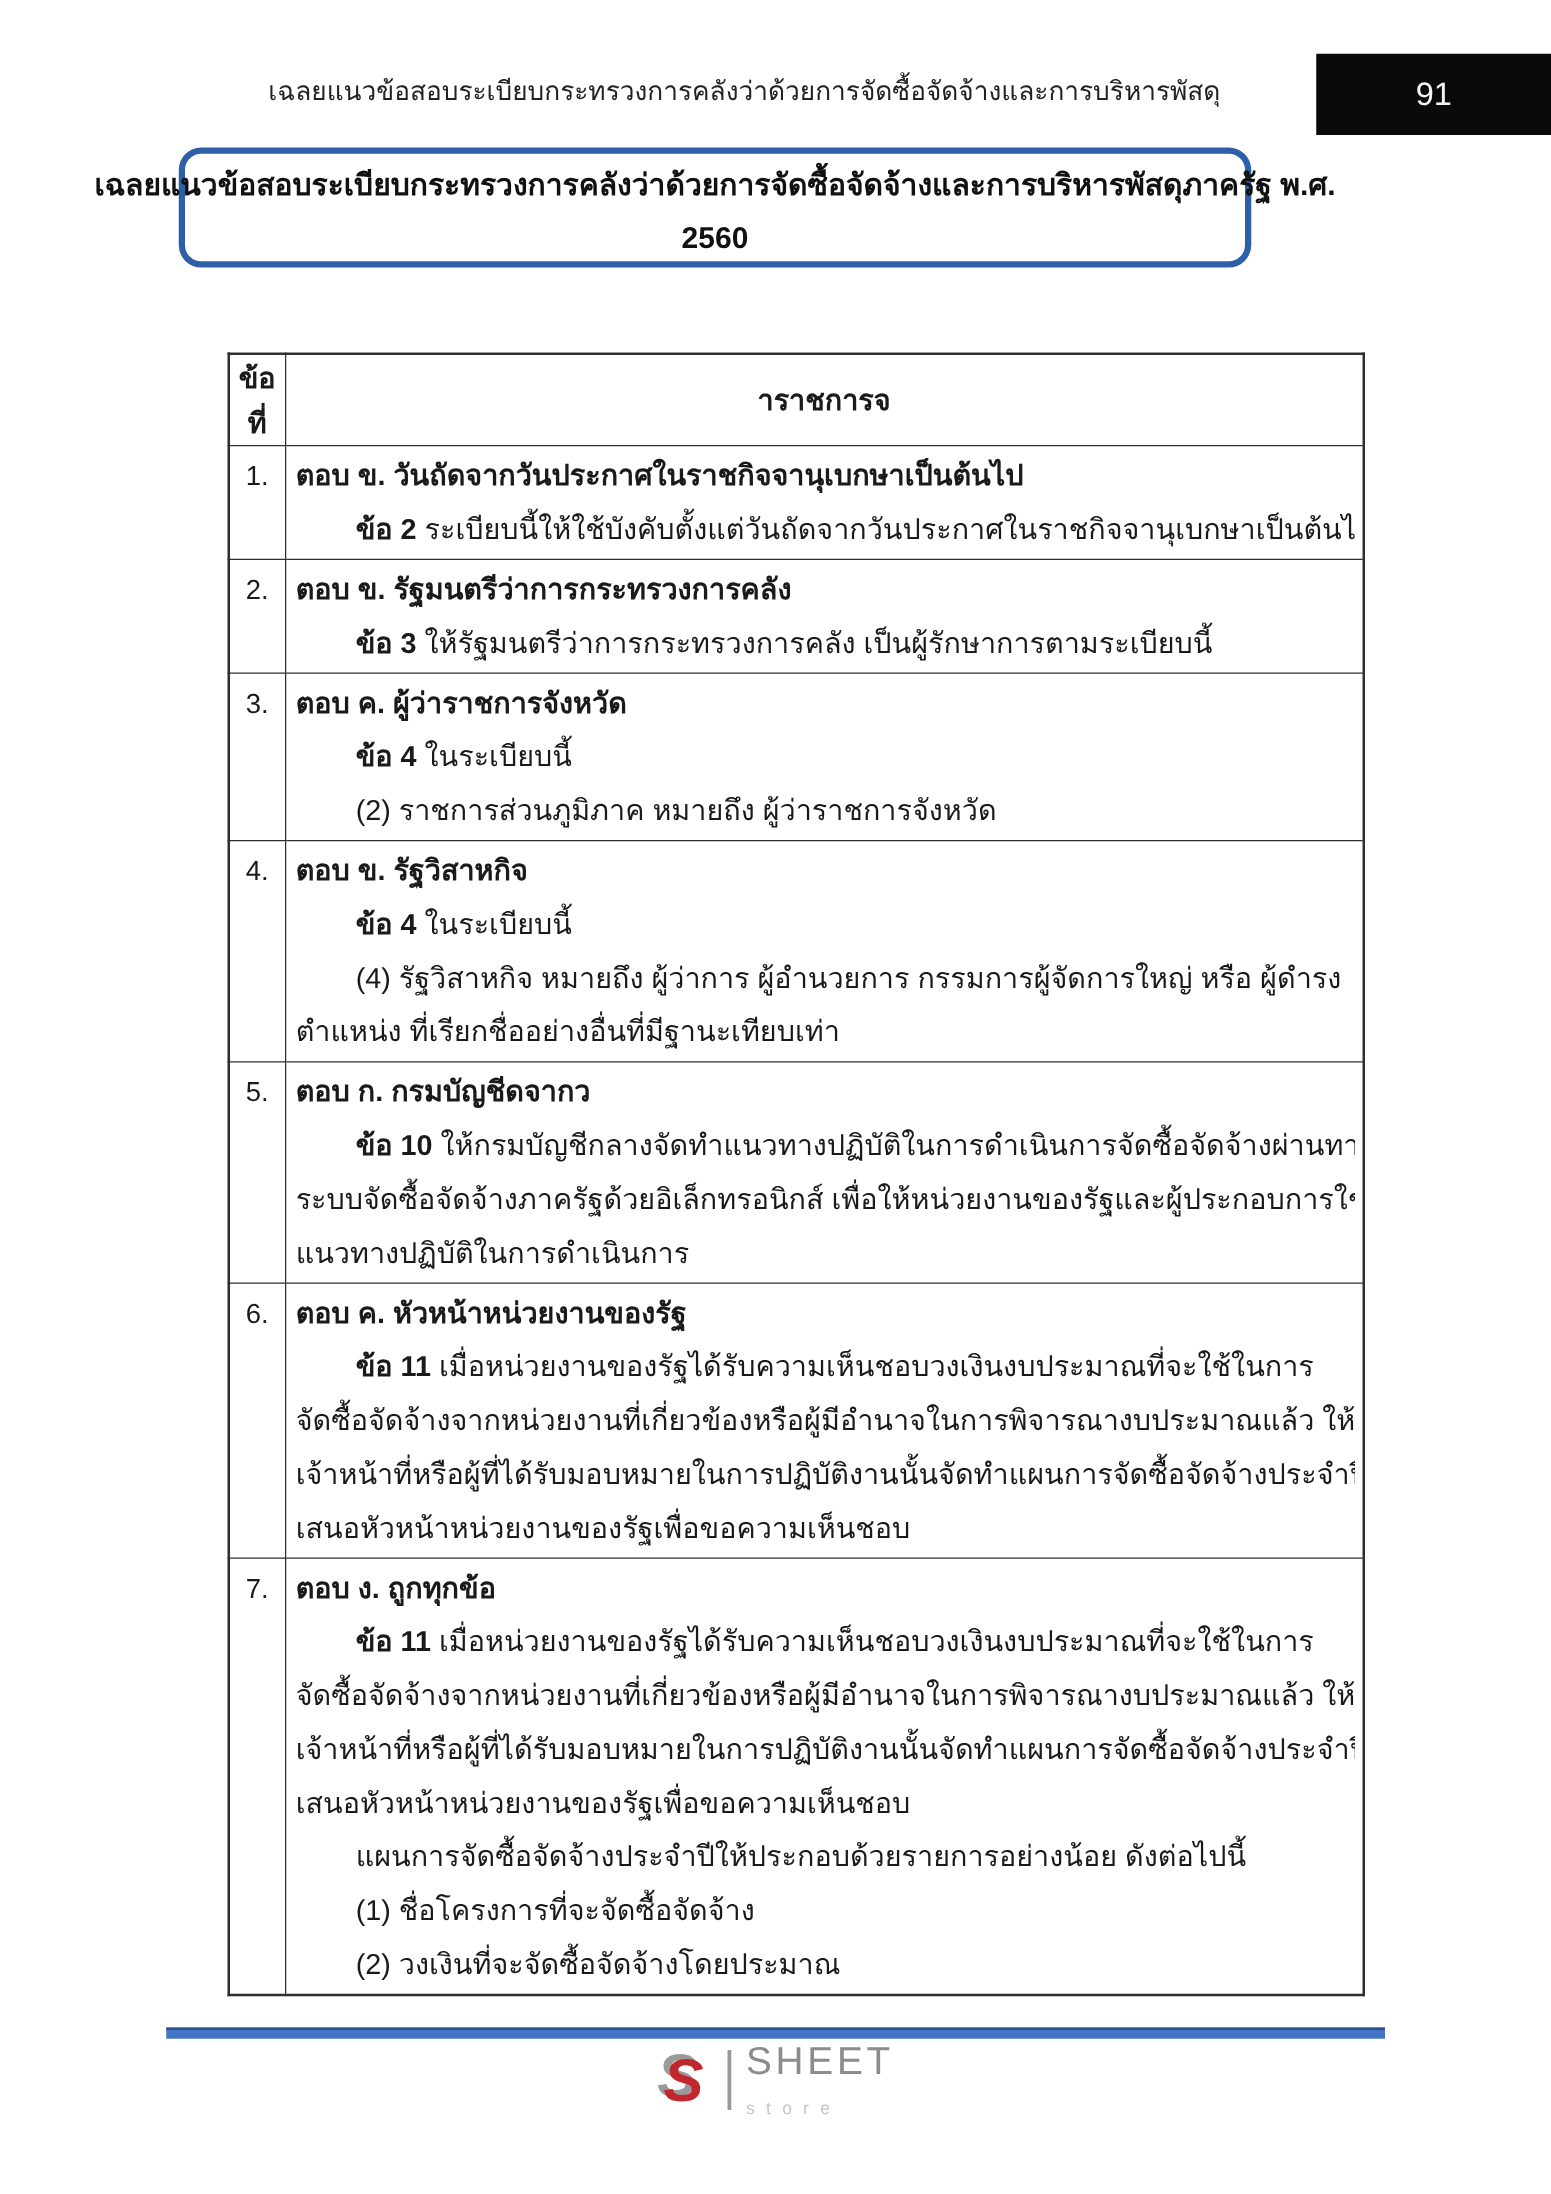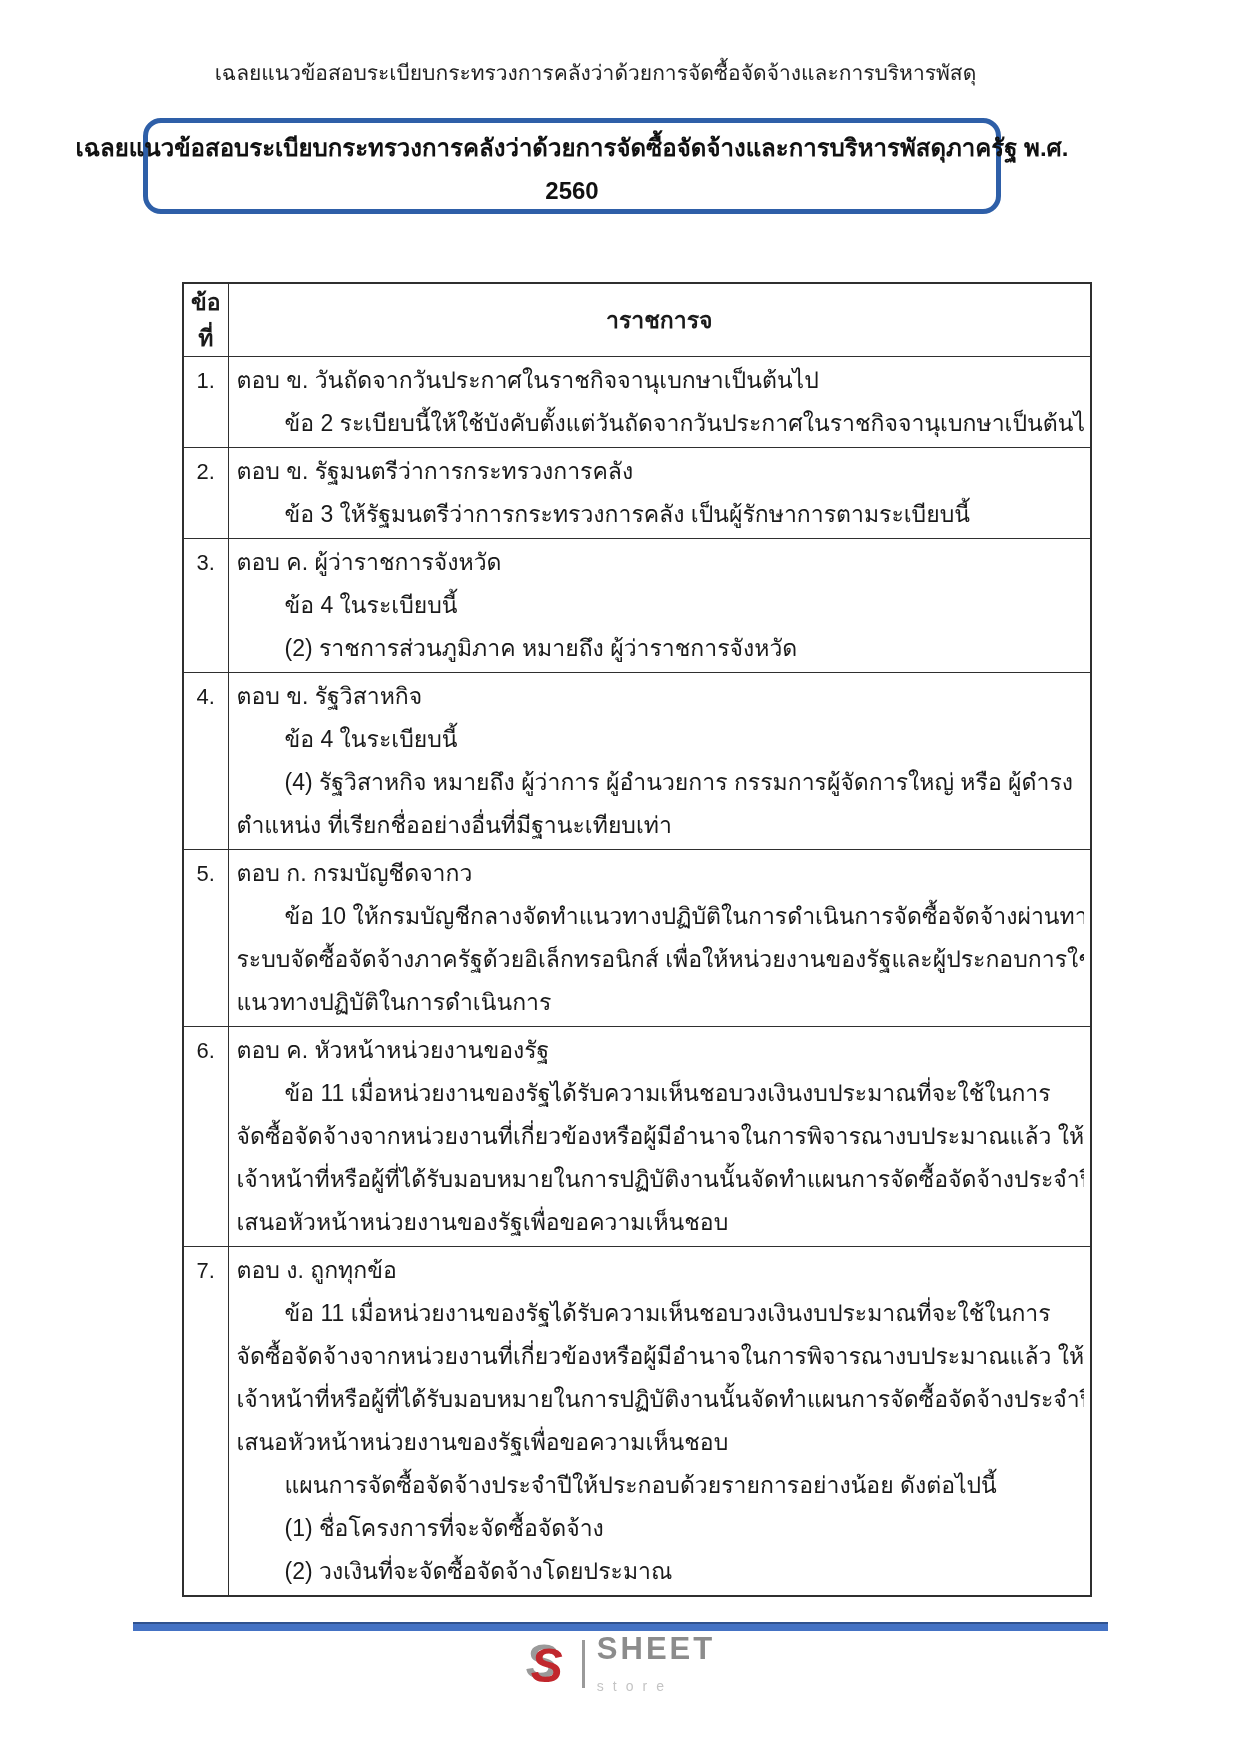--- a/index.html
+++ b/index.html
@@ -55,52 +55,55 @@
   }
   .num-cell {
     text-align:center; padding-top:2px; line-height:43px; font-size:22px;
   }
   .ans-cell { padding:2px 6px 2px 8px; }
   .ans-cell .line {
     height:43px; line-height:43px;
     white-space:nowrap; overflow:hidden;
   }
   .ans-cell .line.indent { padding-left:48px; }
-  .ans-cell .b { font-weight:normal; }
+  .ans-cell .b { font-weight:bold; }
   
   .footer-bar {
     position:absolute; top:1622px; left:133px; width:975px; height:9px;
     background:#4472c4; border-top:2px solid #2f528f;
   }
   .footer-logo {
     position:absolute; top:1634px; left:0; right:0;
     display:flex; align-items:center; justify-content:center;
   }
   .logo-icon {
     position:relative; width:46px; height:52px; margin-right:10px;
     font-weight:bold; font-size:48px; font-style:italic;
   }
   .logo-icon .s-back { position:absolute; left:0px; top:-4px; color:#9a9a9a; }
   .logo-icon .s-front { position:absolute; left:5px; top:0px; color:#c1272d; }
   .logo-divider { width:3px; height:48px; background:#9a9a9a; margin-right:12px; }
   .logo-textcol { display:flex; flex-direction:column; }
   .logo-main {
-    color:#8c8c8c; font-weight:bold; font-size:31px; letter-spacing:3px; line-height:30px;
+    color:#8c8c8c; font-weight:normal; font-size:31px; letter-spacing:3px; line-height:30px;
   }
   .logo-sub {
     color:#c4c4c4; font-size:14px; letter-spacing:9px; line-height:16px; margin-top:14px;
   }
 </style>
 </head>
 <body>
 
 <div class="page">
 
   <div class="running-head">เฉลยแนวข้อสอบระเบียบกระทรวงการคลังว่าด้วยการจัดซื้อจัดจ้างและการบริหารพัสดุ</div>
 
+  <div class="page-num-box">
+    <span>91</span>
+  </div>
 
   <div class="title-box">
     <div class="t-line">เฉลยแนวข้อสอบระเบียบกระทรวงการคลังว่าด้วยการจัดซื้อจัดจ้างและการบริหารพัสดุภาครัฐ พ.ศ.</div>
     <div class="t-line">2560</div>
   </div>
 
   <table class="answer-table">
     <colgroup>
         <col class="c-num">
         <col>

